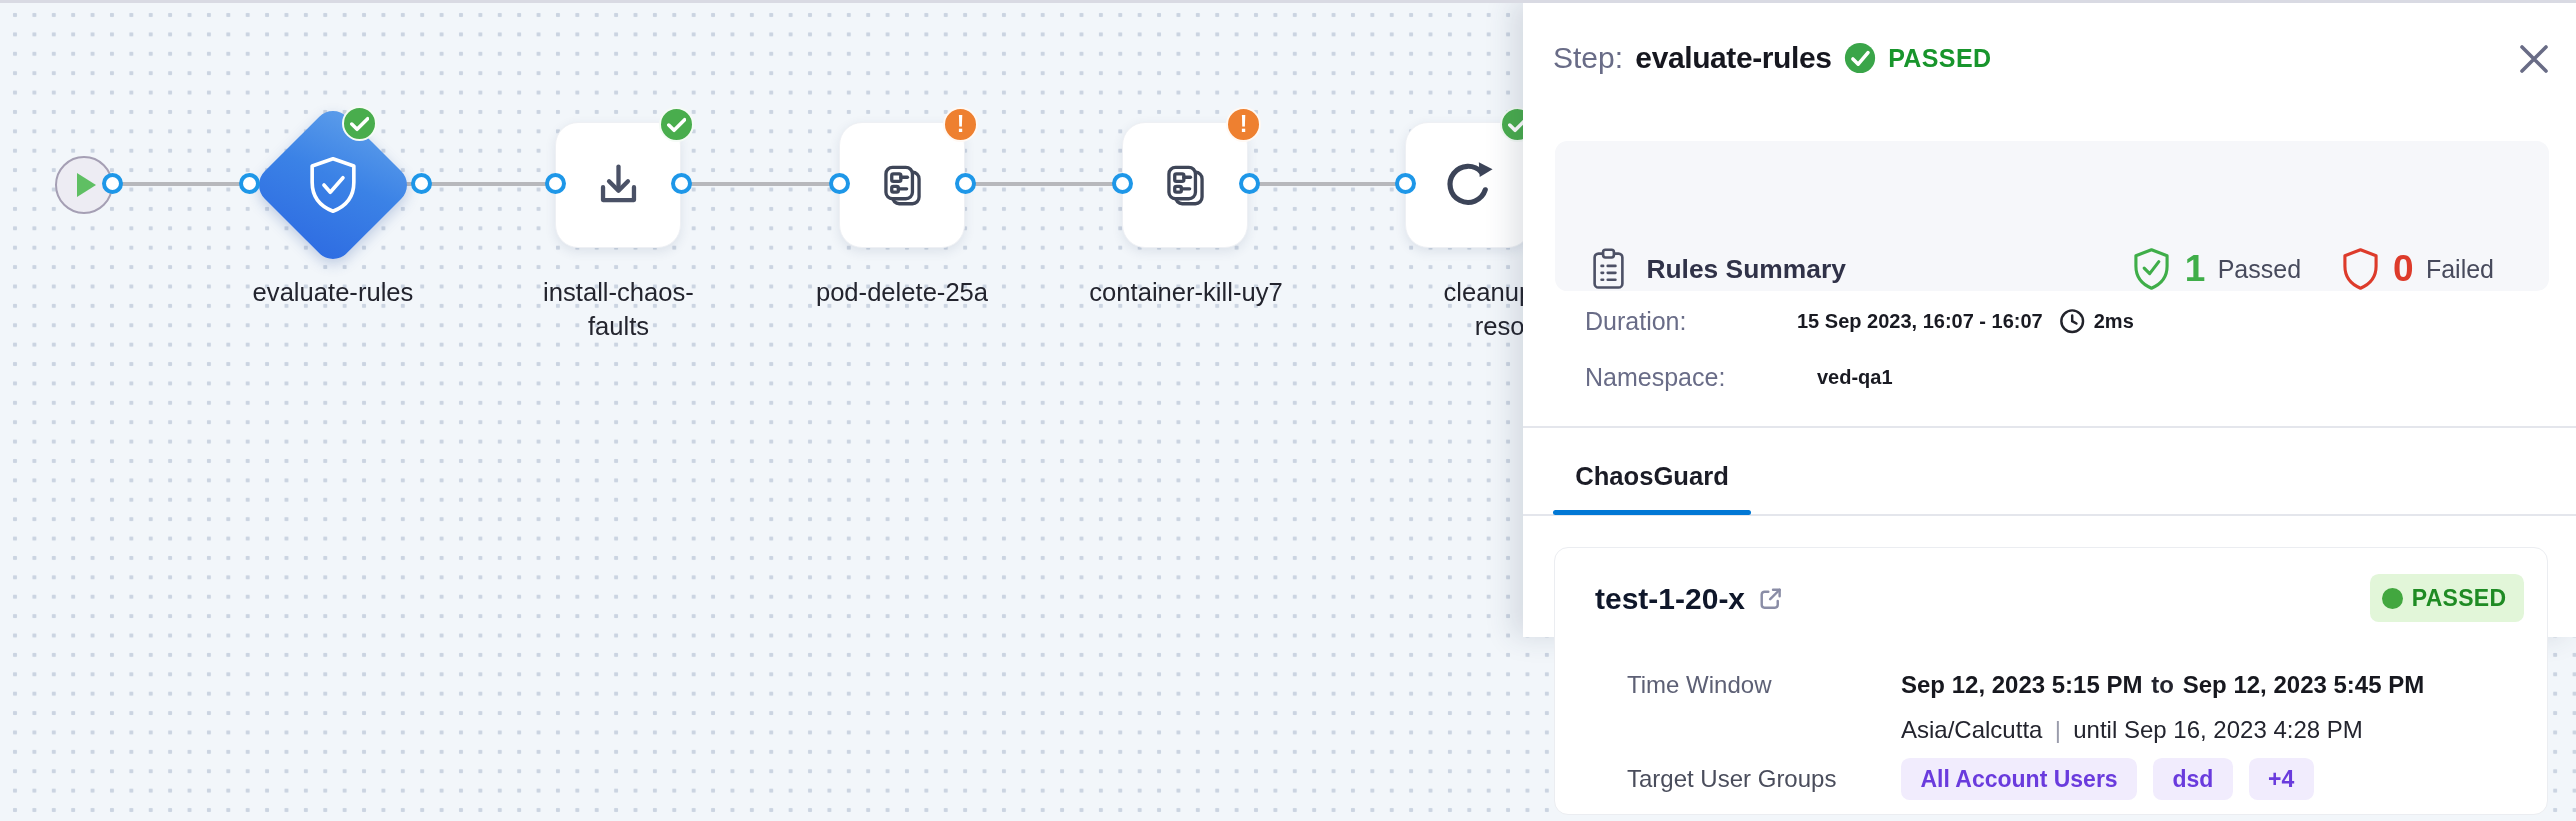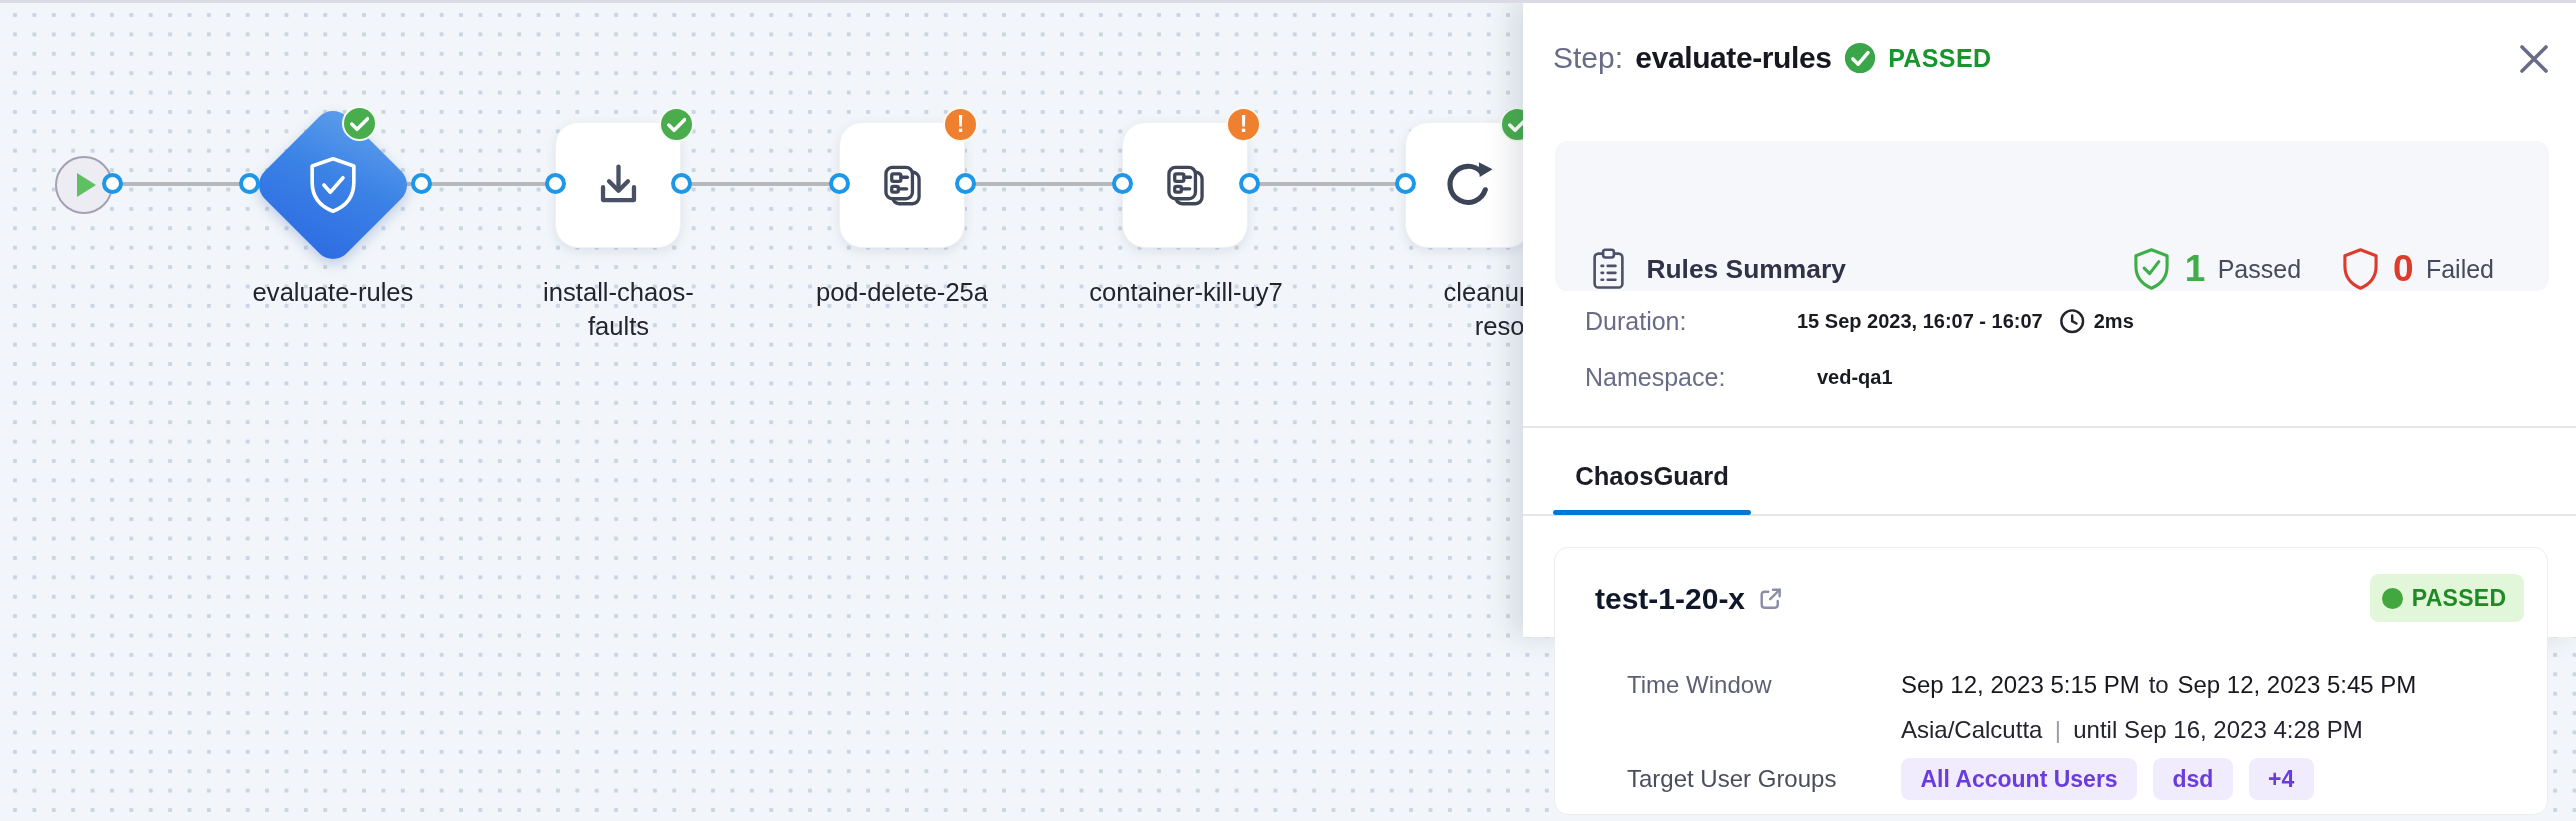--- a/index.html
+++ b/index.html
@@ -84,22 +84,22 @@
   .guard-title-row { position:absolute; left:40px; top:34px; display:flex; align-items:center; gap:12.3px; }
   .guard-name { font-size:30px; font-weight:700; color:#0f172a; }
   .passed-pill { position:absolute; right:23px; top:26.4px; height:48px; border-radius:8.8px;
     background:#e2f6d9; display:flex; align-items:center; gap:8.8px; padding:0 17.6px 0 12.3px; }
   .passed-dot { width:21px; height:21px; border-radius:50%; background:#42a73f; }
   .passed-text { font-size:23px; font-weight:700; color:#1f8b24; letter-spacing:0.3px; }
 
   .card-row { position:absolute; left:72px; display:flex; }
   .card-label { width:274px; font-size:24px; color:#5d6075; }
   .tw-line1 { font-size:24px; color:#17181f; }
-  .tw-line1 b { font-weight:400; }
-  .tw-to { font-weight:400; color:#23242e; margin:0 8.8px; }
+  .tw-line1 b { font-weight:700; }
+  .tw-to { font-weight:700; color:#23242e; margin:0 8.8px; }
   .tw-line2 { font-size:24px; color:#23242e; }
   .tw-sep { color:#9a9cab; margin:0 12.3px; }
   .chips { display:flex; gap:16px; align-items:center;justify-content:space-between; }
   .chip { height:42px; border-radius:8.8px; background:#f1ecfd; color:#6a3bdd;
     font-size:23px; font-weight:700; display:flex; align-items:center; padding:0 19.4px; }
 
   svg { display:block; }
 </style>
 </head>
 <body>

